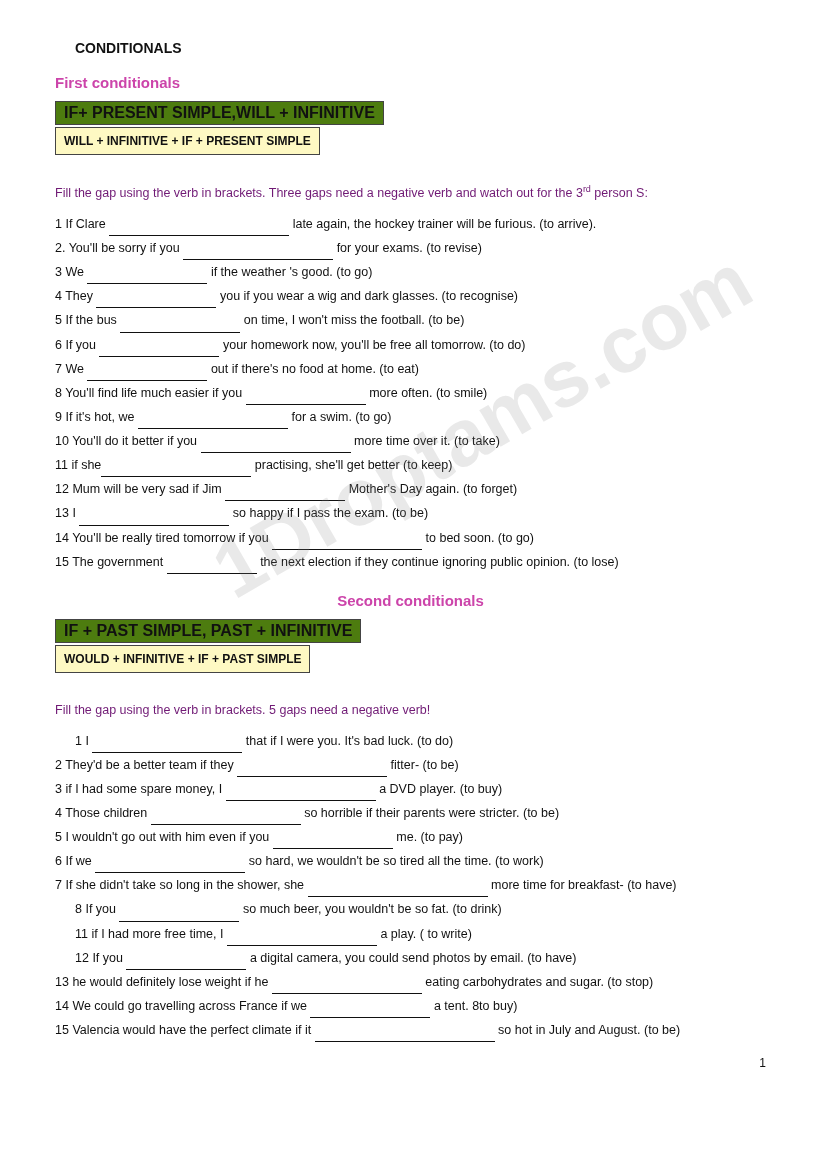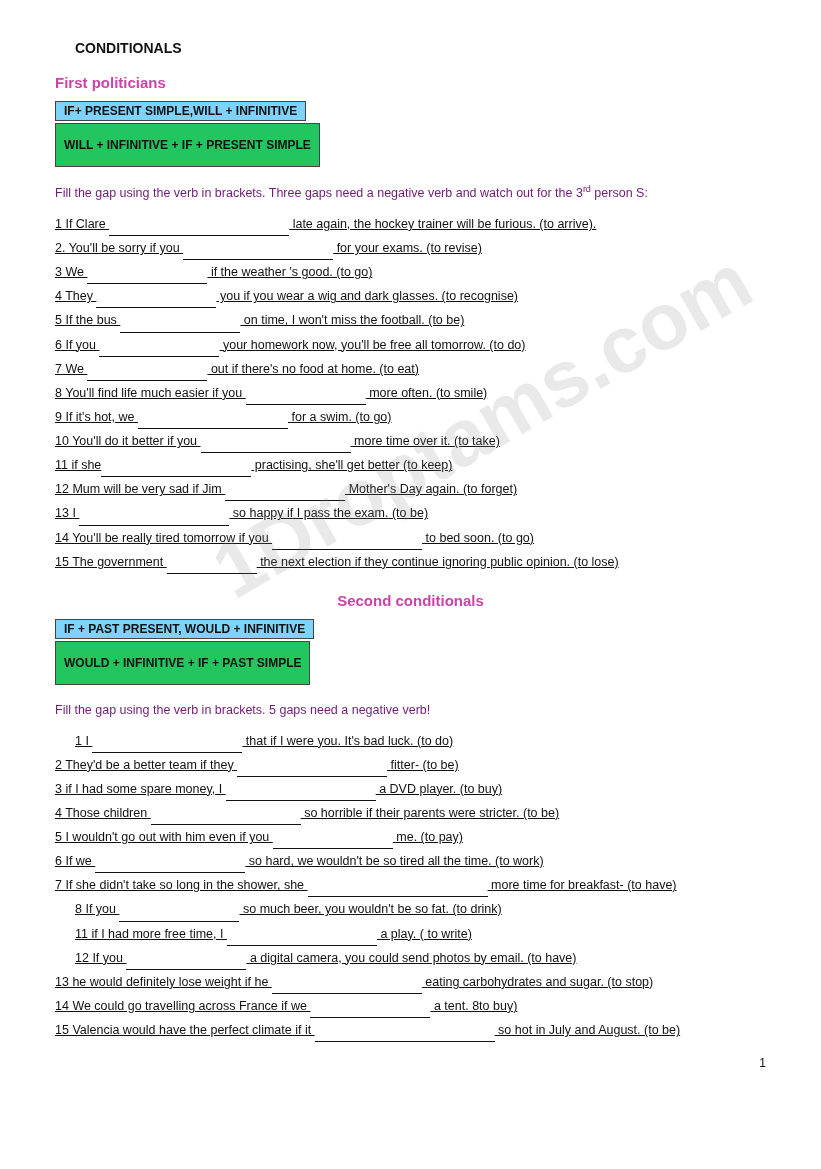--- a/index.html
+++ b/index.html
@@ -23,36 +23,36 @@
       margin-left: 20px;
     }
     .section-title {
       color: #cc44aa;
       font-weight: bold;
       font-size: 15px;
       margin-bottom: 10px;
     }
     .formula-box {
       border: 1.5px solid #444;
-      background: #7dd3fc;
+      background: #4d7c0f;
       display: inline-block;
       padding: 2px 8px;
-      font-size: 12px;
+      font-size: 16px;
       font-weight: bold;
       margin-bottom: 2px;
       color: #111;
     }
     .formula-box2 {
       border: 1.5px solid #444;
-      background: #22c55e;
+      background: #fef9c3;
       display: inline-block;
-      padding: 14px 8px;
+      padding: 6px 8px;
       font-size: 12px;
       font-weight: bold;
-      margin-bottom: 2px;
+      margin-bottom: 14px;
       color: #111;
     }
     .formula-group {
       margin-bottom: 14px;
     }
     .formula-line {
       display: block;
     }
     .instruction {
       color: #701a75;
@@ -60,21 +60,20 @@
       margin-bottom: 10px;
       line-height: 1.5;
     }
     .instruction sup {
       font-size: 9px;
     }
     .exercises {
       margin-bottom: 18px;
       line-height: 1.85;
       font-size: 12.5px;
-      text-decoration: underline;
     }
     .exercises p {
       margin-bottom: 1px;
     }
     .blank {
       display: inline-block;
       border-bottom: 1px solid #111;
       min-width: 120px;
       height: 14px;
       vertical-align: bottom;
@@ -113,21 +112,21 @@
   </style>
 </head>
 <body>
 
 <div class="page">
 
   <div class="watermark">1Droptams.com</div>
 
   <div class="main-title">CONDITIONALS</div>
 
-  <div class="section-title">First politicians</div>
+  <div class="section-title">First conditionals</div>
 
   <div class="formula-group">
     <span class="formula-line">
       <span class="formula-box">IF+ PRESENT SIMPLE,WILL + INFINITIVE</span>
     </span>
     <span class="formula-line">
       <span class="formula-box2">WILL + INFINITIVE + IF + PRESENT SIMPLE</span>
     </span>
   </div>
 
@@ -150,21 +149,21 @@
     <p>12 Mum will be very sad if Jim <span class="blank"></span> Mother's Day again. (to forget)</p>
     <p>13 I <span class="blank blank-lg"></span> so happy if I pass the exam. (to be)</p>
     <p>14 You'll be really tired tomorrow if you <span class="blank blank-lg"></span> to bed soon. (to go)</p>
     <p>15 The government <span class="blank blank-sm"></span> the next election if they continue ignoring public opinion. (to lose)</p>
   </div>
 
   <div class="section-title" style="text-align:center;">Second conditionals</div>
 
   <div class="formula-group">
     <span class="formula-line">
-      <span class="formula-box">IF + PAST PRESENT, WOULD + INFINITIVE</span>
+      <span class="formula-box">IF + PAST SIMPLE, PAST + INFINITIVE</span>
     </span>
     <span class="formula-line">
       <span class="formula-box2">WOULD + INFINITIVE + IF + PAST SIMPLE</span>
     </span>
   </div>
 
   <div class="instruction">
     Fill the gap using the verb in brackets. 5 gaps need a negative verb!
   </div>
 

